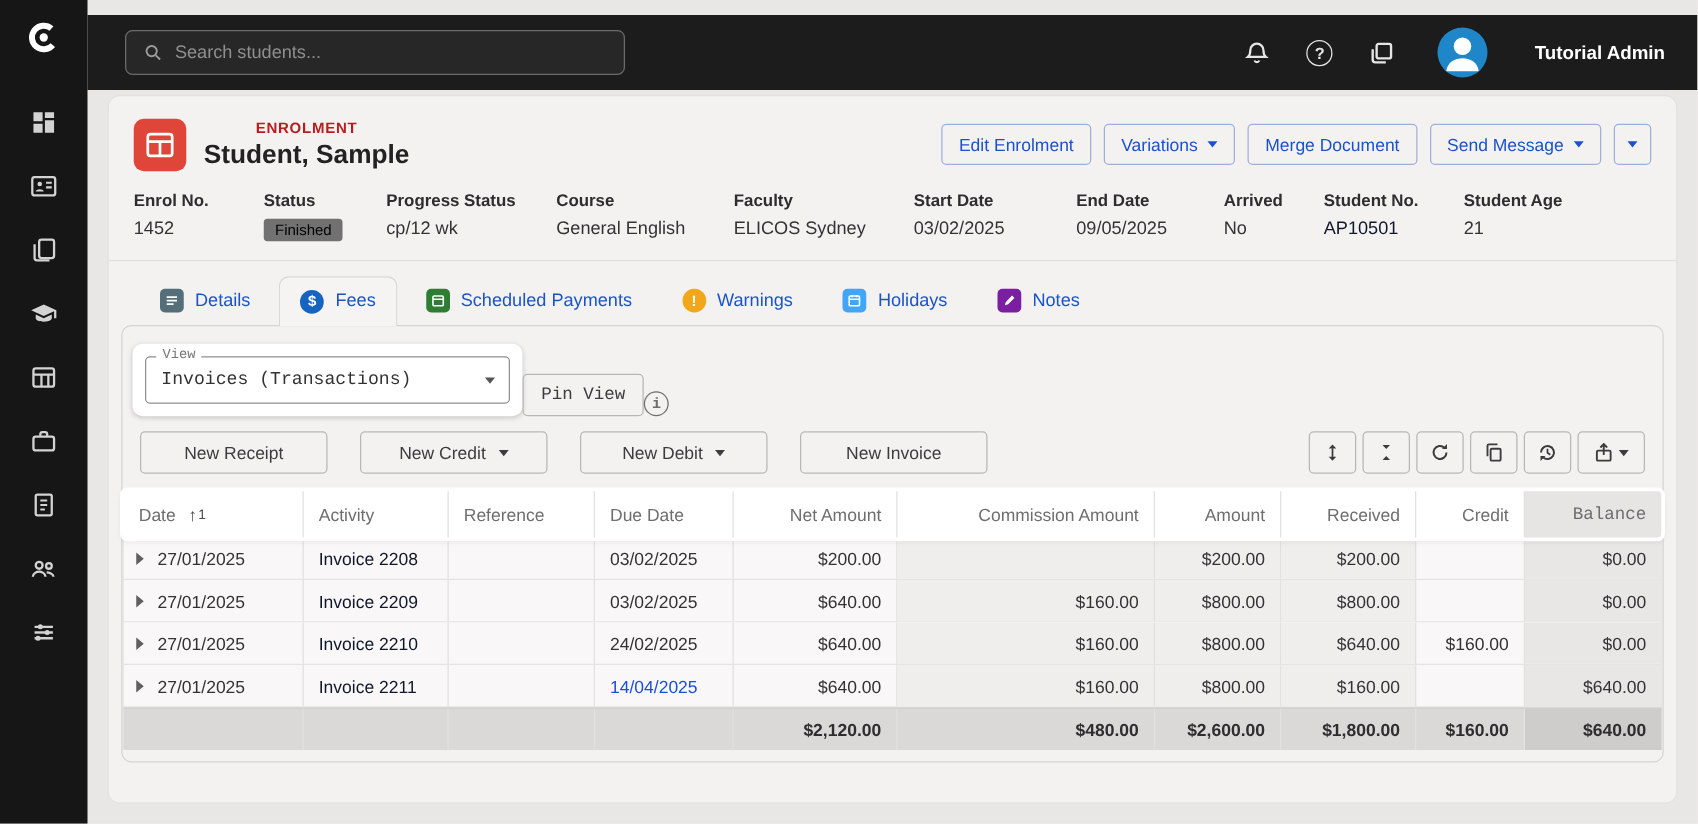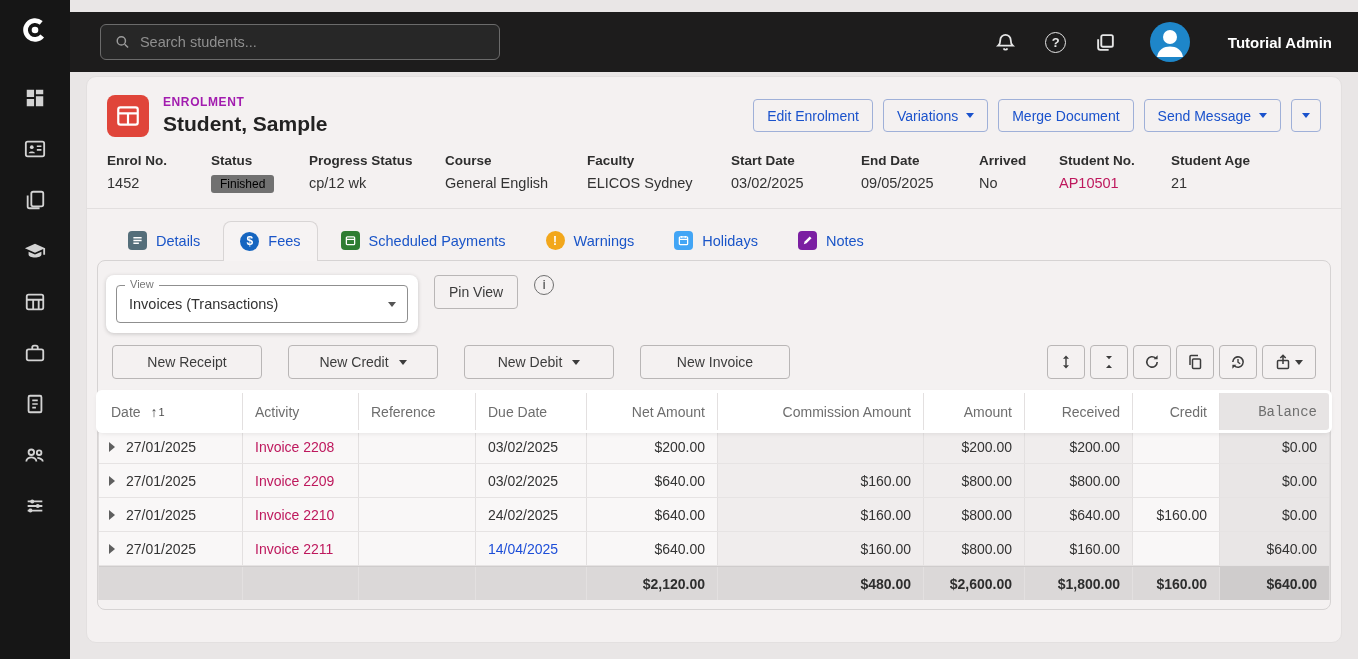--- a/index.html
+++ b/index.html
@@ -29,47 +29,47 @@
   .help-circle { width:21px; height:21px; border:1.8px solid #e6e6e6; border-radius:50%; display:flex; align-items:center; justify-content:center; font-size:13px; font-weight:bold; color:#e6e6e6; }
   .avatar { width:40px; height:40px; border-radius:50%; background:#1e86c9; overflow:hidden; margin-left:6px; cursor:pointer; }
   .user-name { color:#fff; font-size:15px; font-weight:700; margin-left:12px; }
 
   
   .main { position:absolute; left:70px; top:60px; right:0; bottom:0; padding:16px; }
   .card { background:#f4f1f1; border:1px solid #e3e0e0; border-radius:10px; height:100%; position:relative; }
 
   .card-head { display:flex; align-items:flex-start; padding:18px 20px 0 20px; }
   .enrol-icon { width:42px; height:42px; background:#e0453a; border-radius:8px; display:flex; align-items:center; justify-content:center; margin-right:14px; }
-  .kind-label { font-size:12px; font-weight:700; letter-spacing:.6px; color:#a21caf; }
+  .kind-label { font-size:12px; font-weight:700; letter-spacing:.6px; color:#b91c1c;text-align:center; }
   .student-name { font-size:21px; font-weight:700; color:#222; margin-top:3px; }
   .head-actions { margin-left:auto; display:flex; gap:10px; margin-top:4px; }
   .blue-btn { height:33px; padding:0 13px; background:transparent; border:1px solid #9fb0d8; border-radius:4px; color:#1a52cc; font-size:14px; font-family:inherit; display:flex; align-items:center; gap:8px; cursor:pointer; }
   .blue-btn.sq { width:30px; padding:0; justify-content:center; }
   .caret { width:0; height:0; border-left:4px solid transparent; border-right:4px solid transparent; border-top:5px solid currentColor; display:inline-block; }
 
   .info-row { display:flex; padding:16px 20px 15px 20px; border-bottom:1px solid #e2dfdf; }
   .info-item { padding-right:10px; }
   .info-label { font-size:13.5px; font-weight:700; color:#2e2e2e; }
   .info-value { font-size:14.5px; color:#333; margin-top:7px; }
   .w1{width:104px}.w2{width:98px}.w3{width:136px}.w4{width:142px}.w5{width:144px}.w6{width:130px}.w7{width:118px}.w8{width:80px}.w9{width:112px}.w10{flex:1}
   .badge { display:inline-block; background:#717171; color:#000000; font-size:12px; border-radius:3px; padding:2px 9px; }
-  .link { color:#be185d; cursor:pointer; }
+  .link { color:#0f172a; cursor:pointer; }
 
   
   .tabs { display:flex; gap:6px; padding:12px 0 0 24px; position:relative; z-index:2; }
   .tab { display:flex; align-items:center; gap:9px; padding:9px 16px 10px 16px; font-size:14.5px; color:#1a55c8; cursor:pointer; border:1px solid transparent; border-bottom:none; border-radius:8px 8px 0 0; }
   .tab.active { background:#f6f3f3; border-color:#d8d5d5; margin-bottom:-1px; }
   .tabicon { width:19px; height:19px; border-radius:4px; display:flex; align-items:center; justify-content:center; color:#fff; font-size:12px; font-weight:700; }
   .tabicon.round { border-radius:50%; }
   .ti-details{background:#546e7a}.ti-fees{background:#1565c0}.ti-sched{background:#2e7d32}.ti-warn{background:#f2a71b}.ti-hol{background:#42a5f5}.ti-notes{background:#7b1fa2}
 
   
   .panel { margin:0 10px 12px 10px; border:1px solid #d6d3d3; border-radius:8px; height:350px; position:relative; z-index:1; padding-bottom:12px; }
 
-  .view-row { display:flex; align-items:flex-start; gap:16px; padding:14px 14px 0 8px; }
+  .view-row { display:flex; align-items:flex-end; padding:14px 14px 0 8px;font-family:Liberation Mono, monospace; }
   .view-spot { background:#fff; border-radius:8px; padding:10px; box-shadow:0 1px 4px rgba(0,0,0,.18); }
   .select { position:relative; width:292px; height:38px; border:1px solid #8f8f8f; border-radius:4px; background:#fff; display:flex; align-items:center; padding:0 30px 0 12px; font-size:14.5px; color:#333; cursor:pointer; }
   .select-label { position:absolute; top:-8px; left:8px; background:#fff; padding:0 5px; font-size:11px; color:#777; }
   .select .caret { position:absolute; right:11px; color:#555; }
   .gray-btn { height:34px; padding:0 14px; background:transparent; border:1px solid #b9b6b6; border-radius:4px; color:#3c3c3c; font-size:14px; font-family:inherit; display:flex; align-items:center; gap:10px; cursor:pointer; }
   .info-circ { width:20px; height:20px; border:1.7px solid #6f6f6f; border-radius:50%; color:#6f6f6f; display:flex; align-items:center; justify-content:center; font-size:12px; font-weight:700; cursor:pointer; }
 
   .actions-row { display:flex; align-items:flex-end; gap:26px; margin-top:12px; padding:0 14px; }
   .gray-btn.wide { min-width:150px; justify-content:center; }
   .icon-group { margin-left:auto; display:flex; gap:5px; }

